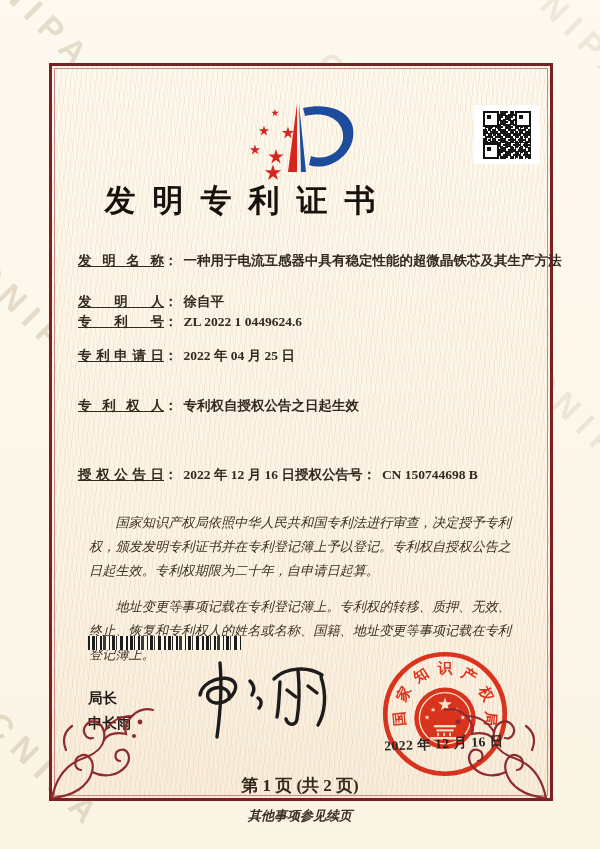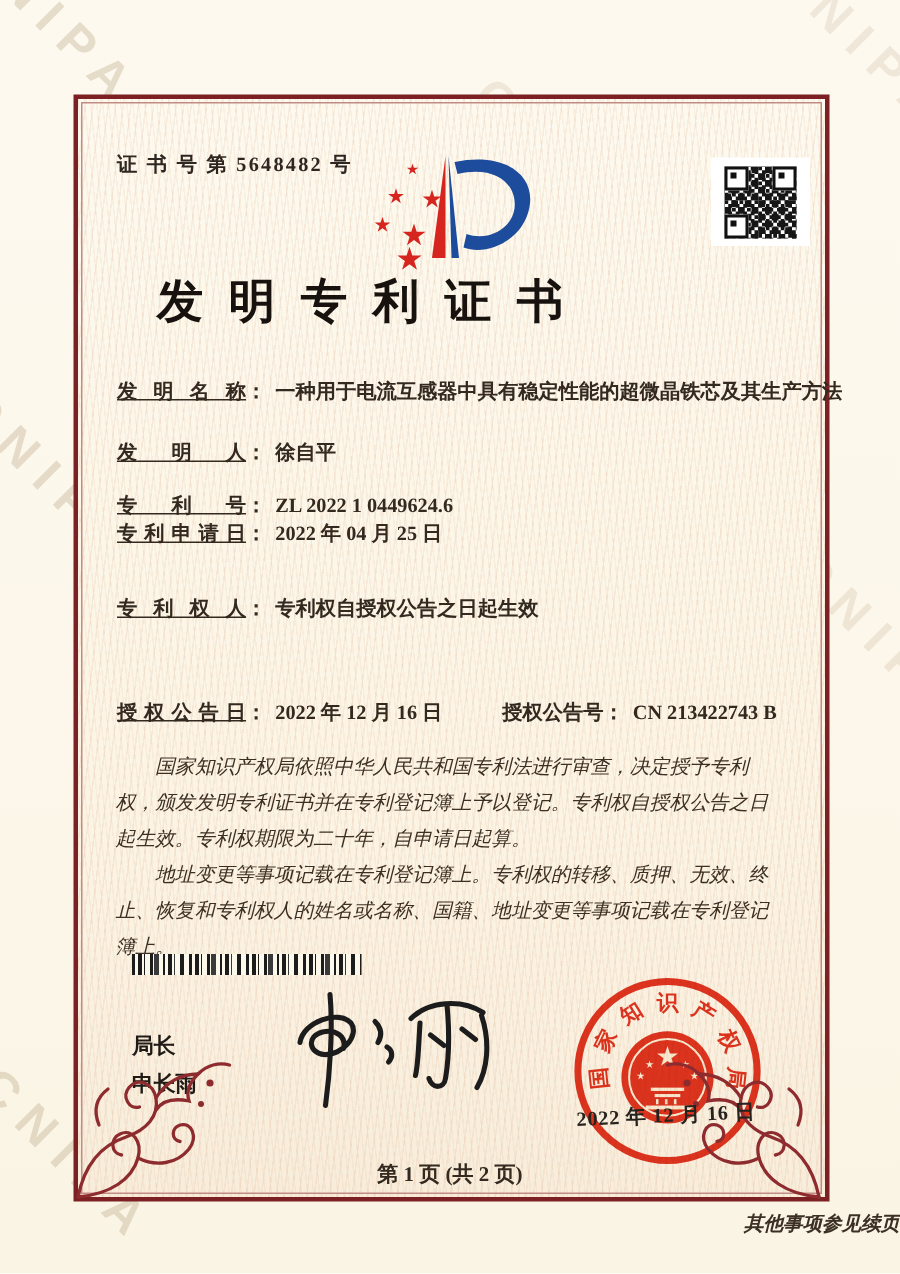--- a/index.html
+++ b/index.html
@@ -45,25 +45,25 @@
   .qr-f1 { left:0; top:0; } .qr-f2 { right:0; top:0; } .qr-f3 { left:0; bottom:0; }
 
   .title { position:absolute; left:0; width:480px; top:180px; text-align:center;
            font-size:31px; font-weight:700; color:#17120e; letter-spacing:17px; text-indent:17px; }
 
   .frow { position:absolute; left:78px; width:470px; font-size:13.5px; font-weight:600;
           color:#33291f; white-space:nowrap; }
   .flabel { display:inline-block; width:86px; text-align:justify; text-align-last:justify;
             text-justify:inter-character; vertical-align:bottom;text-decoration:underline; }
   .fcolon { margin-right:6px; }
-  .grant-group2 { margin-left:40px; }
+  .grant-group2 { }
 
   .paras { position:absolute; left:77px; top:499px; width:448px; font-size:13.2px;
            line-height:1.82; font-style:italic; font-weight:500; color:#3c2f23; }
-  .paras p { margin:0; text-indent:2em; }
+  .paras p { margin:12px; text-indent:2em; }
 
   .barcode { position:absolute; left:88px; top:636px; width:153px; height:14px; background:
       repeating-linear-gradient(90deg,
         #1c1c1c 0 2px,  #fdf8ec 2px 4px,
         #1c1c1c 4px 7px,#fdf8ec 7px 8px,
         #1c1c1c 8px 9px,#fdf8ec 9px 12px,
         #1c1c1c 12px 14px,#fdf8ec 14px 15px,
         #3a3a3a 15px 18px,#fdf8ec 18px 21px,
         #1c1c1c 21px 22px,#fdf8ec 22px 24px,
         #1c1c1c 24px 27px,#fdf8ec 27px 28px,
@@ -76,22 +76,22 @@
 
   .seal { position:absolute; left:381px; top:650px; width:128px; height:128px;
           mix-blend-mode:multiply; opacity:.94; overflow:visible; }
   .seal text { font-family:"Liberation Sans","DejaVu Sans",sans-serif; font-weight:700;
                font-size:17px; fill:#e02a14; }
   .seal-date { position:absolute; left:356px; top:735px; width:176px; text-align:center;
                font-size:13.5px; font-weight:700; color:#26221e; letter-spacing:0.5px;
                transform:rotate(-2.5deg); z-index:5; }
 
   .page-info { position:absolute; left:0; width:600px; top:774px; text-align:center;
-               font-size:14px; font-weight:600; color:#33291f; }
-  .note { position:absolute; left:0; width:600px; top:807px; text-align:right;
+               font-size:17px; font-weight:600; color:#33291f; }
+  .note { position:absolute; left:0; width:600px; top:807px; text-align:center;
           font-size:13px; font-style:italic; font-weight:600; color:#3c2f23; }
 
   .ornament { position:absolute; width:112px; height:110px; overflow:visible; }
   .orn-left { left:46px; top:692px; }
   .orn-right { left:440px; top:692px; transform:scaleX(-1); }
 </style>
 </head>
 <body>
 
 <div class="page">
@@ -102,21 +102,20 @@
   <div class="wm faint" style="left:352px; top:256px;">CNIPA</div>
   <div class="wm" style="left:-42px; top:300px;">CNIPA</div>
   <div class="wm faint" style="left:225px; top:512px;">CNIPA</div>
   <div class="wm faint" style="left:512px; top:408px;">CNIPA</div>
   <div class="wm" style="left:-30px; top:752px;">CNIPA</div>
 
   <div class="frame">
     <div class="frame-inner"></div>
   </div>
 
-  <div class="cert-no">证 书 号 第 5648482 号</div>
 
   <svg class="logo" viewBox="0 0 128 78">
     <defs>
       <path id="star" d="M0,-1L0.2245,-0.309L0.951,-0.309L0.3635,0.118L0.5878,0.809L0,0.382L-0.5878,0.809L-0.3635,0.118L-0.951,-0.309L-0.2245,-0.309Z"></path>
     </defs>
     <g fill="#d6251f">
       <use href="#star" transform="translate(35 12) scale(4)"></use>
       <use href="#star" transform="translate(24 30) scale(5.5)"></use>
       <use href="#star" transform="translate(48 32) scale(6.5)"></use>
       <use href="#star" transform="translate(15 49) scale(5.5)"></use>
@@ -137,31 +136,31 @@
   </div>
 
   <div class="title">发明专利证书</div>
 
   <div class="frow" style="top:252px">
     <span class="flabel">发明名称</span><span class="fcolon">：</span><span>一种用于电流互感器中具有稳定性能的超微晶铁芯及其生产方法</span>
   </div>
   <div class="frow" style="top:293px">
     <span class="flabel">发明人</span><span class="fcolon">：</span><span>徐自平</span>
   </div>
-  <div class="frow" style="top:328px">
+  <div class="frow" style="top:313px">
     <span class="flabel">专利号</span><span class="fcolon">：</span><span>ZL 2022 1 0449624.6</span>
   </div>
   <div class="frow" style="top:347px">
     <span class="flabel">专利申请日</span><span class="fcolon">：</span><span>2022 年 04 月 25 日</span>
   </div>
   <div class="frow" style="top:397px">
     <span class="flabel">专利权人</span><span class="fcolon">：</span><span>专利权自授权公告之日起生效</span>
   </div>
   <div class="frow" style="top:466px">
-    <span class="flabel">授权公告日</span><span class="fcolon">：</span><span>2022 年 12 月 16 日</span><span class="grant-group2">授权公告号</span><span class="fcolon">：</span><span>CN 213422743 B</span>
+    <span class="flabel">授权公告日</span><span class="fcolon">：</span><span>2022 年 12 月 16 日</span><span class="grant-group2">授权公告号</span><span class="fcolon">：</span><span>CN 150744698 B</span>
   </div>
 
   <div class="paras">
     <p>国家知识产权局依照中华人民共和国专利法进行审查，决定授予专利权，颁发发明专利证书并在专利登记簿上予以登记。专利权自授权公告之日起生效。专利权期限为二十年，自申请日起算。</p>
     <p>地址变更等事项记载在专利登记簿上。专利权的转移、质押、无效、终止、恢复和专利权人的姓名或名称、国籍、地址变更等事项记载在专利登记簿上。</p>
   </div>
 
   <div class="barcode"></div>
 
   <div class="signer">

